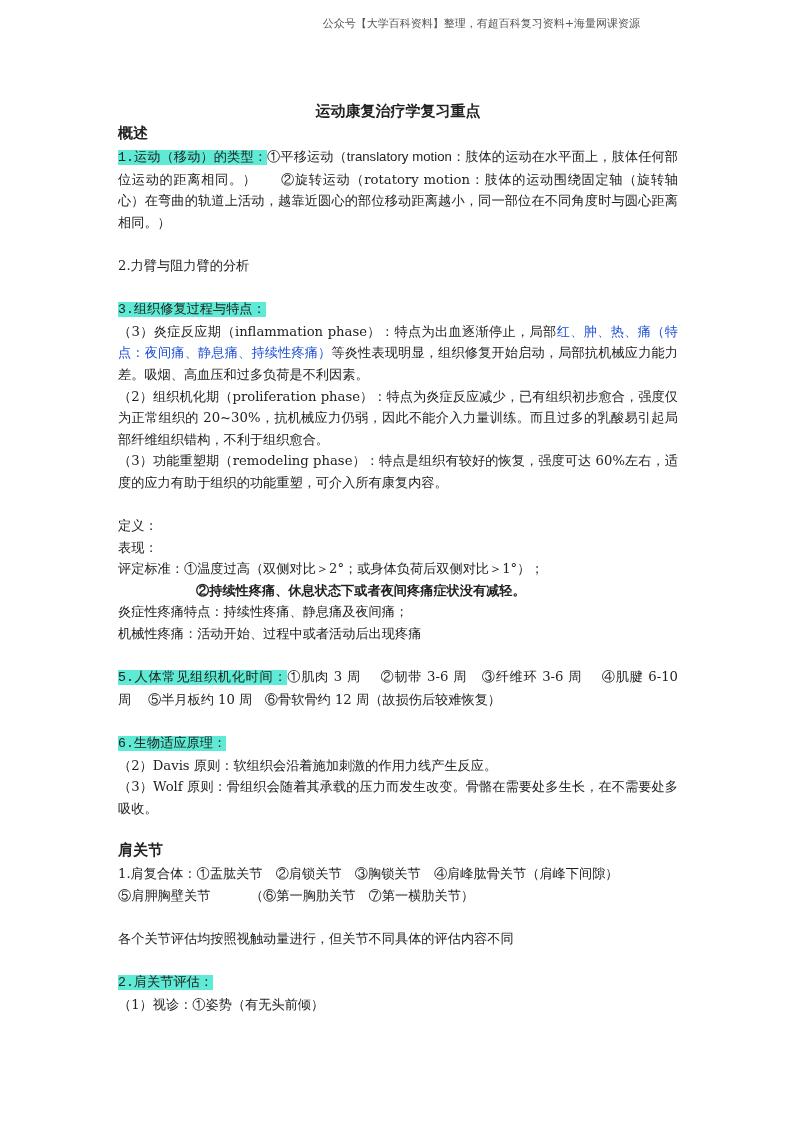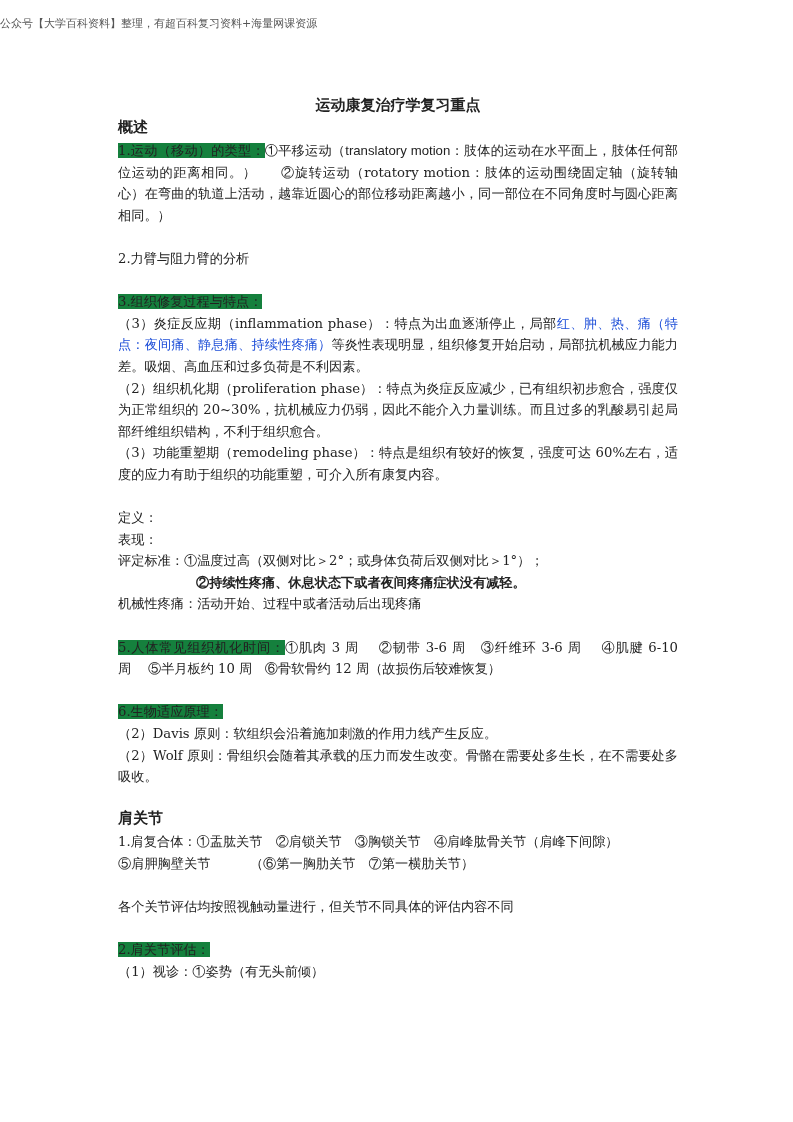--- a/index.html
+++ b/index.html
@@ -1,24 +1,24 @@
 <!DOCTYPE html>
 <html><head>
 <meta charset="utf-8">
 <style>
   html, body { margin:0; padding:0; background:#ffffff; }
   body { width:793px; height:1122px; position:relative; overflow:hidden;
          font-family:"DejaVu Serif", "Liberation Serif", serif; color:#222; }
-  .watermark { position:absolute; top:16px; left:0; width:640px; text-align:left;
+  .watermark { position:absolute; top:16px; left:0; width:640px; text-align:right;
                font-size:11px; color:#555; }
-  .page { position:absolute; left:118px; top:94px; width:560px; font-size:13.2px; line-height:21.6px; }
+  .page { position:absolute; left:118px; top:100px; width:560px; font-size:13.2px; line-height:21.6px; }
   .title { text-align:center; font-weight:bold; font-size:15px; margin:0 0 2px 0; line-height:22px; }
   .h1 { font-weight:bold; font-size:15px; line-height:22px; font-family:Liberation Mono, monospace; }
   p { margin:0; text-align:justify; }
-  .hl { background:#15803d; }
+  .hl { background:#5eead4;font-family:Liberation Mono, monospace; }
   .b { font-weight:normal; }
   .red { color:#1d4ed8; }
   .en { font-family:"Liberation Sans","DejaVu Sans",sans-serif; }
   .gap { height:21.6px; }
   .indent2 { padding-left:78px;font-weight:bold; }
 </style>
 </head>
 <body>
 
 <div class="watermark">公众号【大学百科资料】整理，有超百科复习资料+海量网课资源</div>
@@ -45,31 +45,32 @@
   </p>
   <p>
     <span class="b">（3）功能重塑期</span><span>（remodeling phase）：特点是组织有较好的恢复，强度可达 60%左右，适度的应力有助于组织的功能重塑，可介入所有康复内容。</span>
   </p>
   <div class="gap"></div>
 
   <p>定义：</p>
   <p>表现：</p>
   <p><span class="b">评定标准：</span><span>①温度过高（双侧对比＞2°；或身体负荷后双侧对比＞1°）；</span></p>
   <p class="indent2">②持续性疼痛、休息状态下或者夜间疼痛症状没有减轻。</p>
+  <p>炎症性疼痛特点：持续性疼痛、静息痛及夜间痛；</p>
   <p>机械性疼痛：活动开始、过程中或者活动后出现疼痛</p>
   <div class="gap"></div>
 
   <p>
     <span class="hl">5.人体常见组织机化时间：</span><span class="b">①肌肉 3 周</span>&nbsp;&nbsp;&nbsp;&nbsp;<span>②韧带 3-6 周</span>&nbsp;&nbsp;&nbsp;<span>③纤维环 3-6 周</span>&nbsp;&nbsp;&nbsp;&nbsp;<span>④肌腱 6-10 周</span>&nbsp;&nbsp;&nbsp;&nbsp;<span>⑤半月板约 10 周</span>&nbsp;&nbsp;&nbsp;<span class="b">⑥骨软骨约 12 周</span><span>（故损伤后较难恢复）</span>
   </p>
   <div class="gap"></div>
 
   <p><span class="hl">6.生物适应原理：</span></p>
   <p>（2）Davis 原则：软组织会沿着施加刺激的作用力线产生反应。</p>
-  <p>（2）Wolf 原则：骨组织会随着其承载的压力而发生改变。骨骼在需要处多生长，在不需要处多吸收。</p>
+  <p>（3）Wolf 原则：骨组织会随着其承载的压力而发生改变。骨骼在需要处多生长，在不需要处多吸收。</p>
   <div class="gap"></div>
 
   <div class="h1">肩关节</div>
   <p>1.肩复合体：①盂肱关节　②肩锁关节　③胸锁关节　④肩峰肱骨关节（肩峰下间隙）</p>
   <p>⑤肩胛胸壁关节　　　（⑥第一胸肋关节　⑦第一横肋关节）</p>
   <div class="gap"></div>
   <p>各个关节评估均按照视触动量进行，但关节不同具体的评估内容不同</p>
   <div class="gap"></div>
   <p><span class="hl">2.肩关节评估：</span></p>
   <p><span class="b">（1）视诊：</span><span>①姿势（有无头前倾）</span></p>

